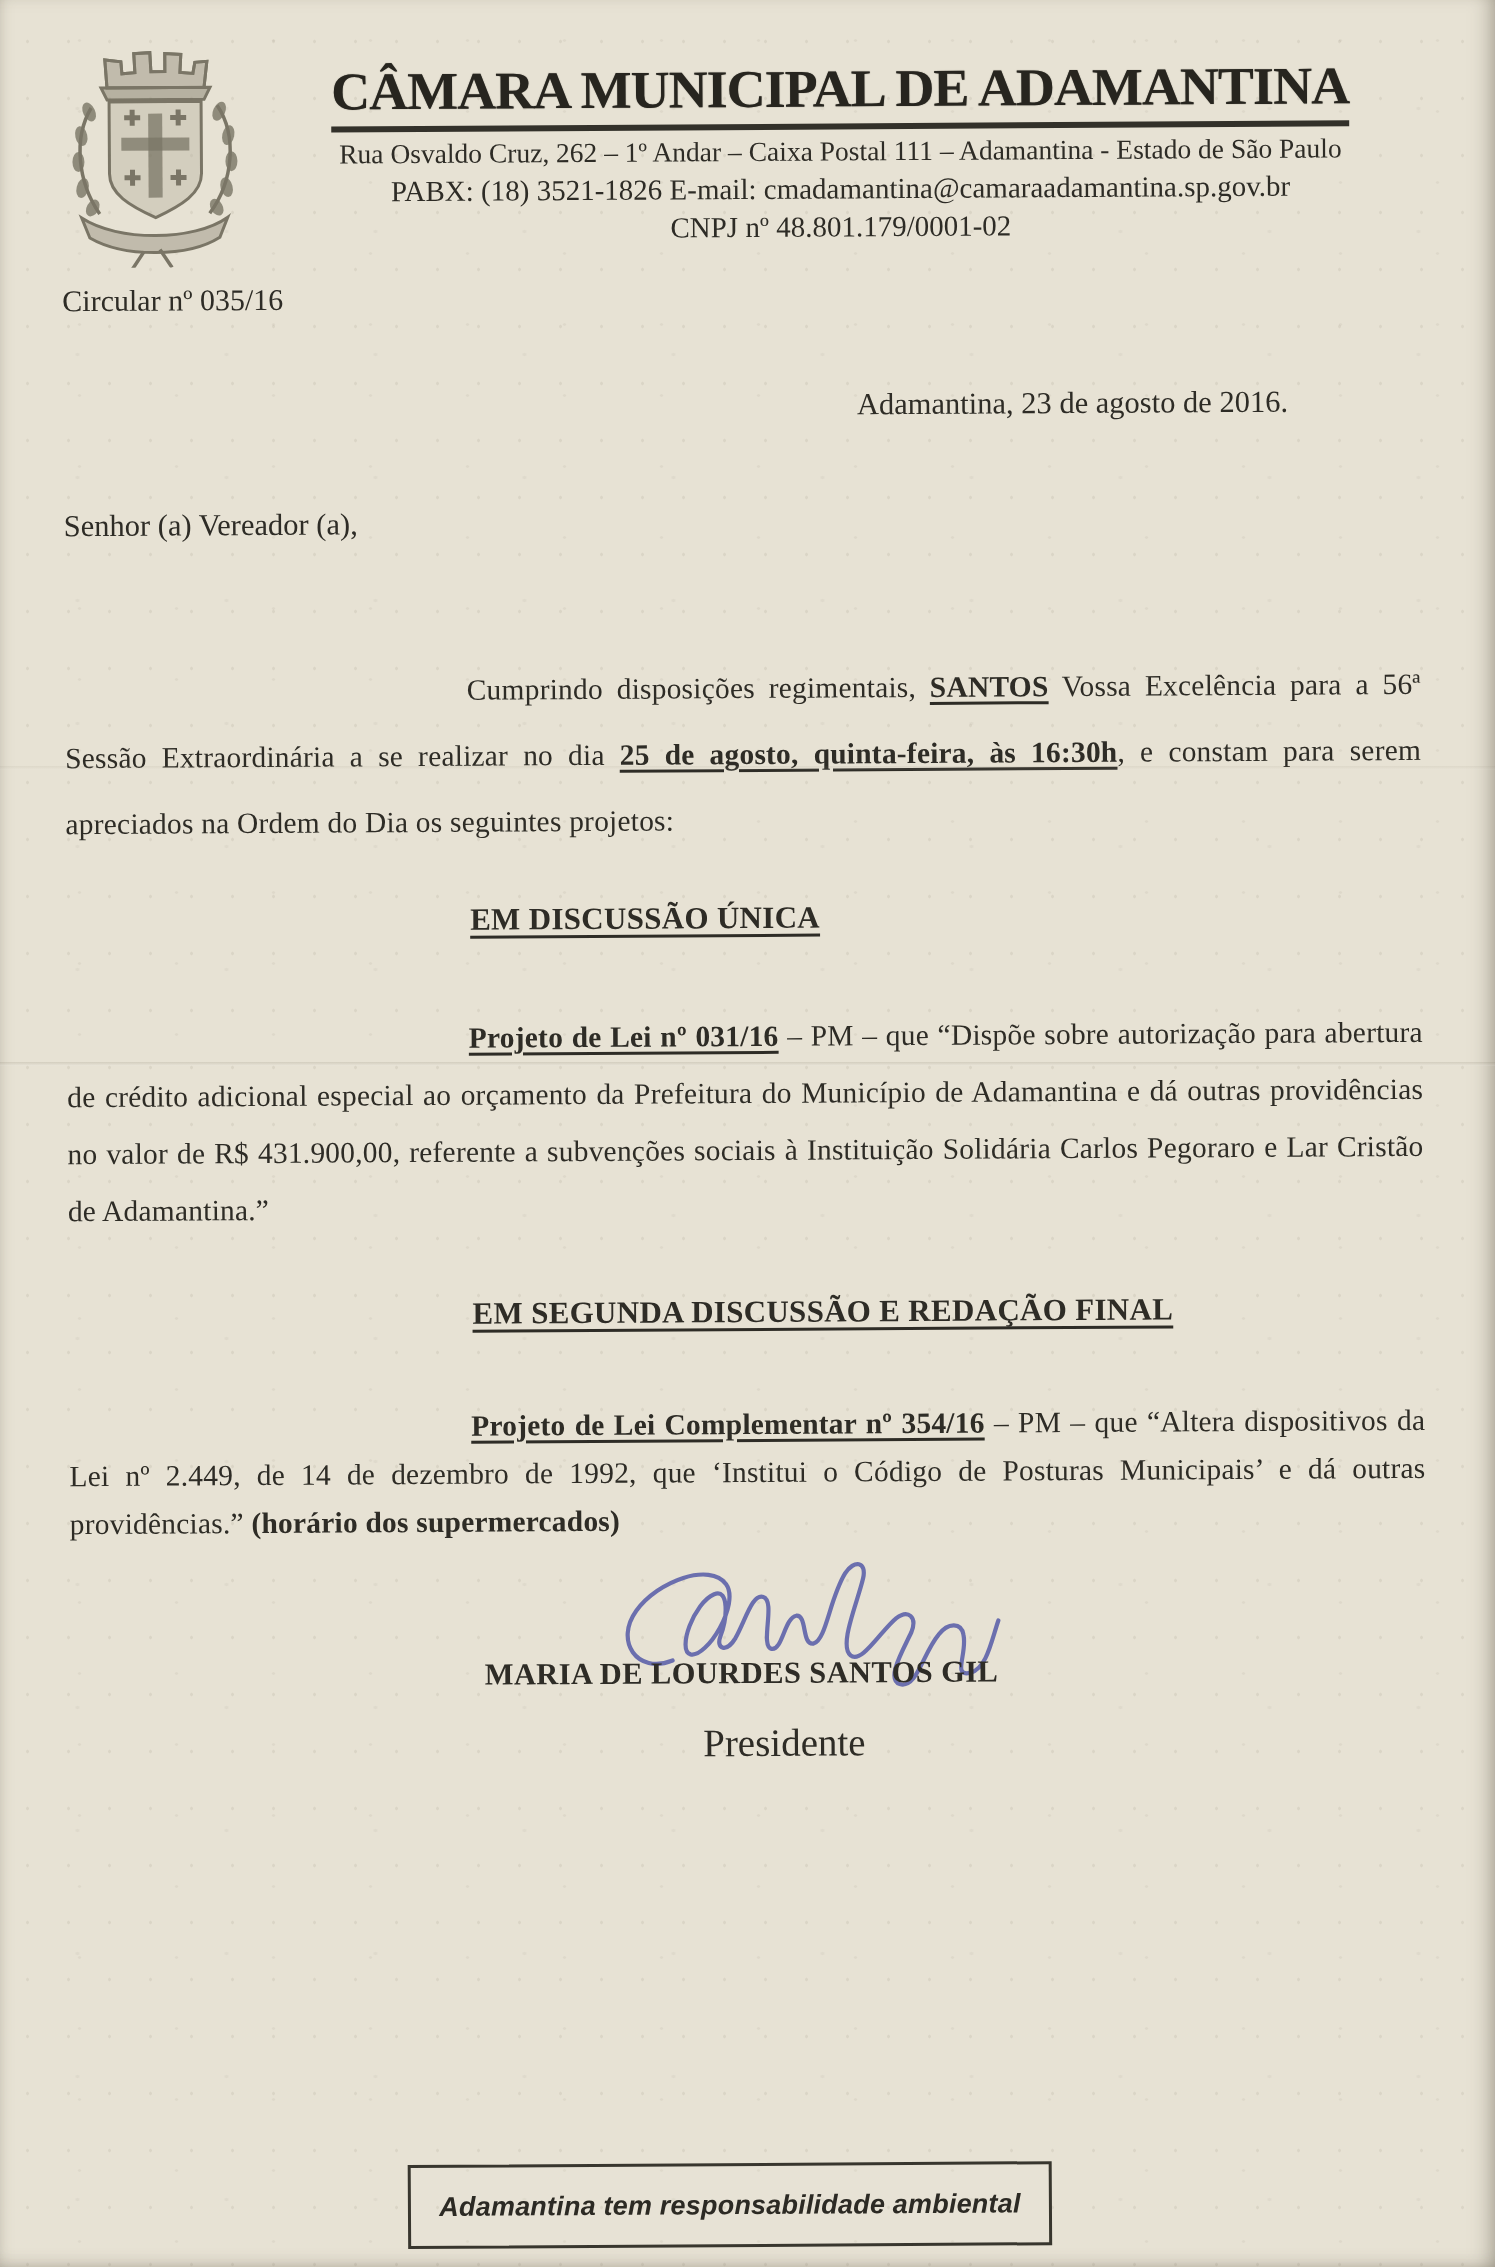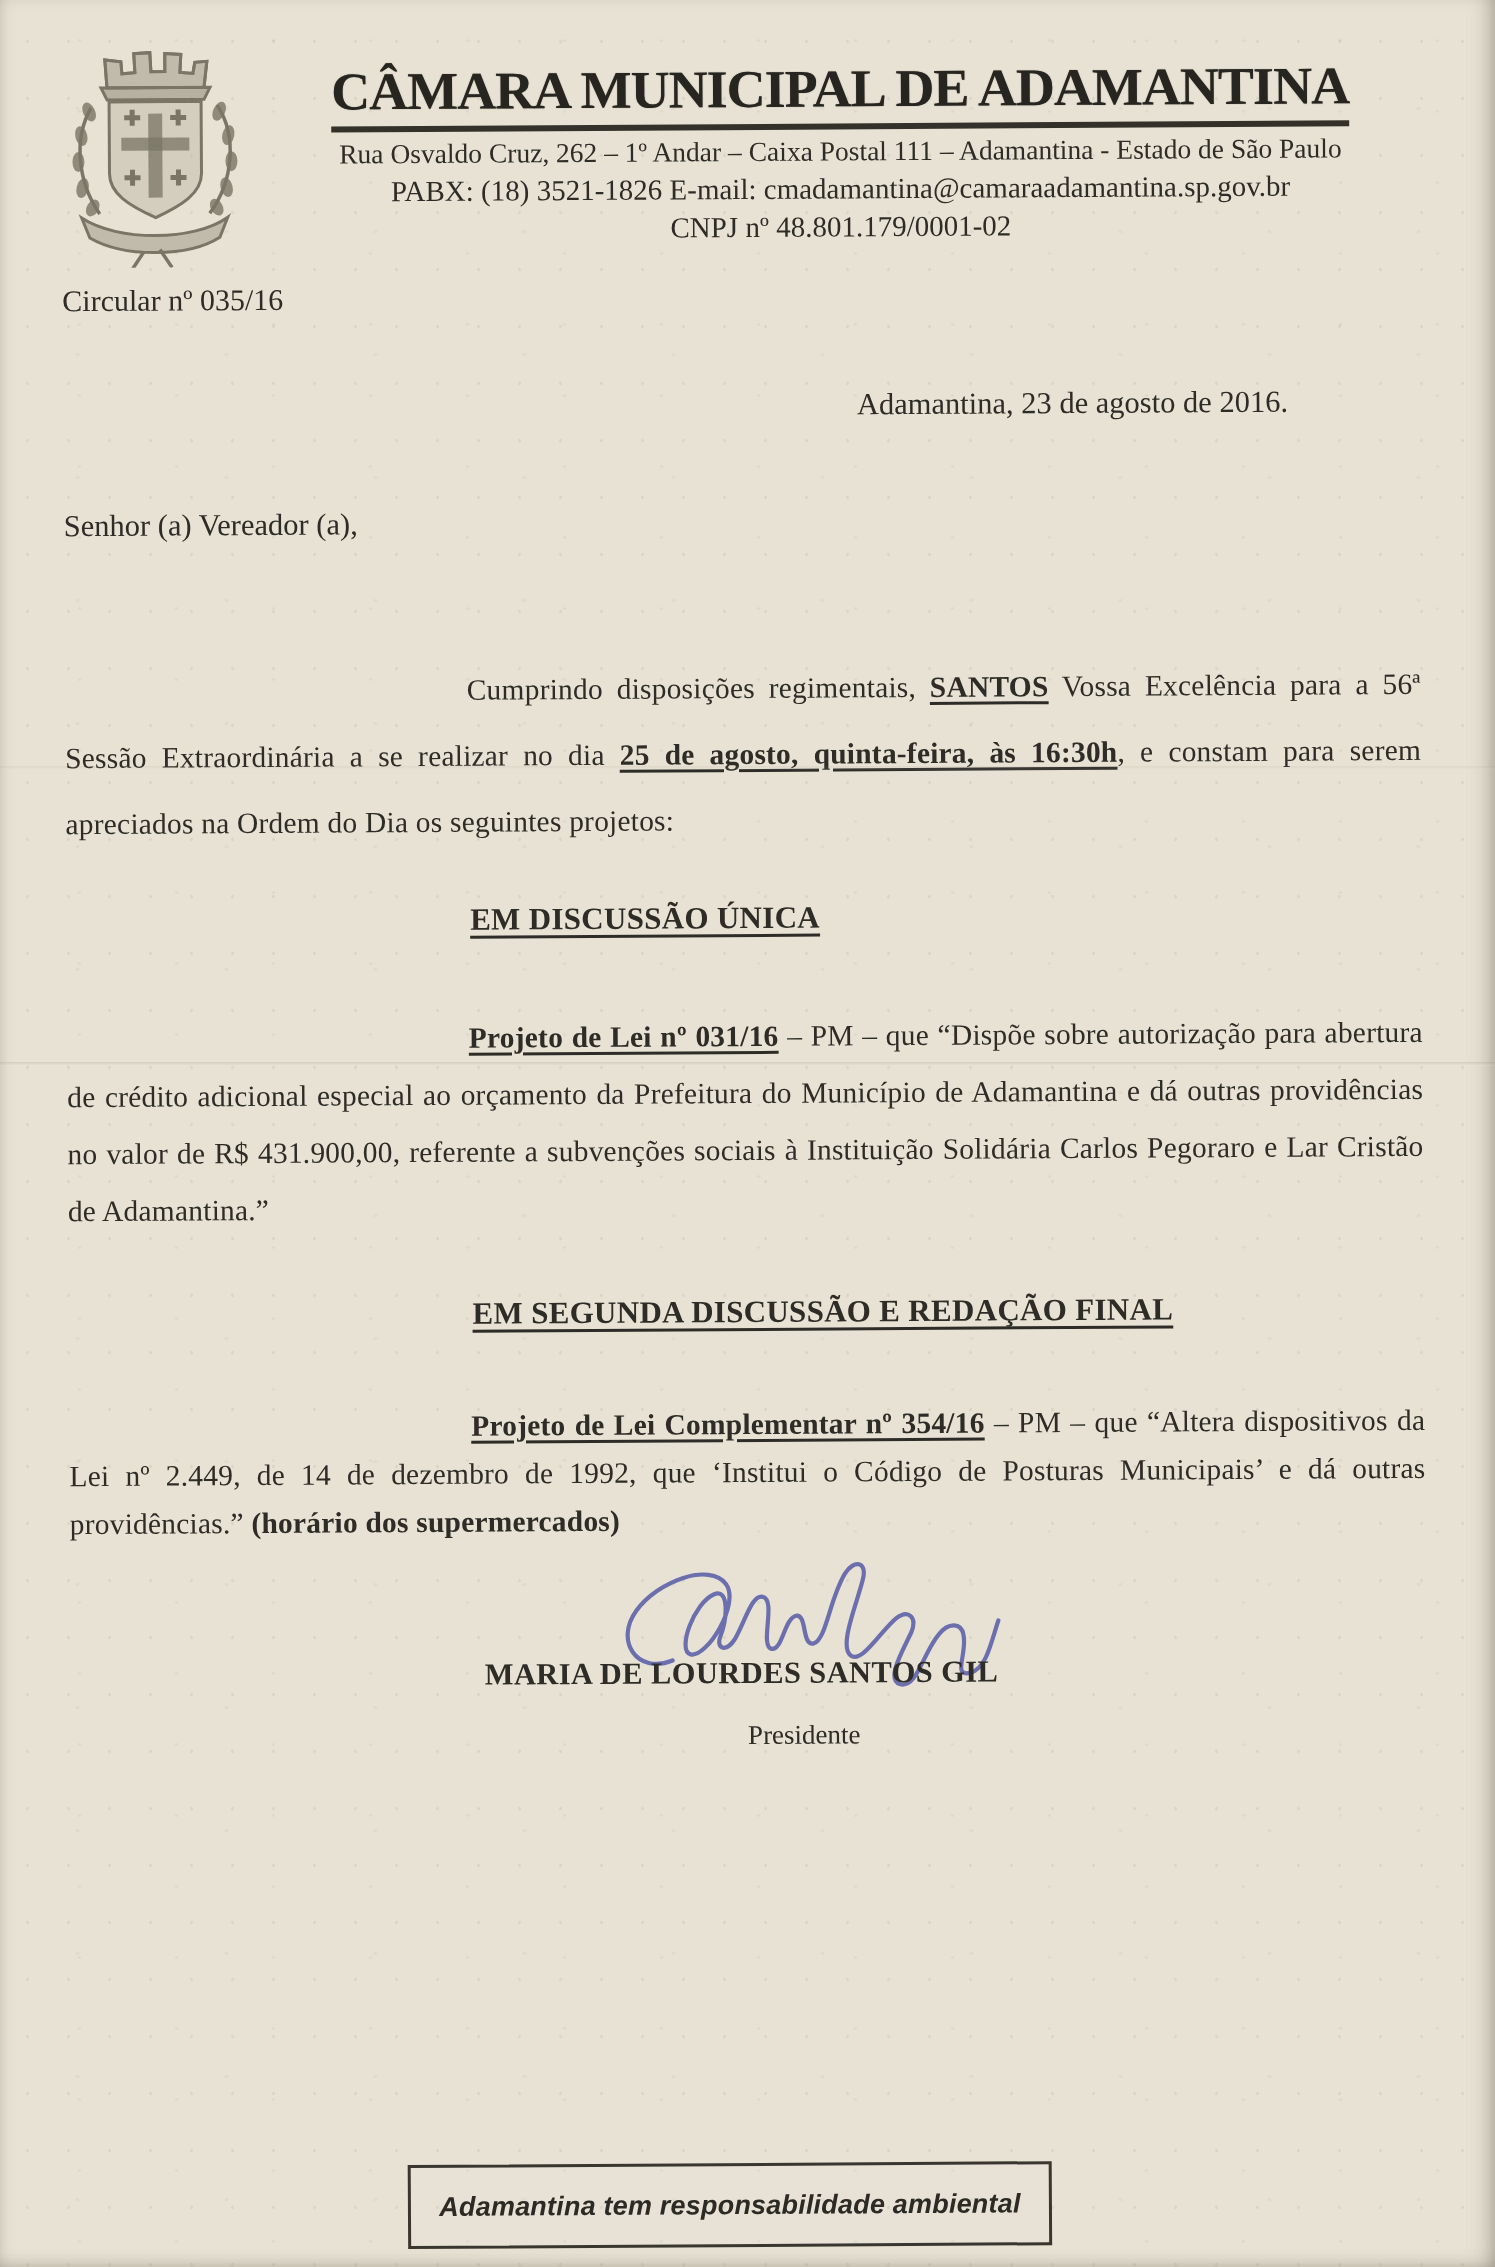--- a/index.html
+++ b/index.html
@@ -72,21 +72,21 @@
     font-weight:bold;text-decoration:underline;
     text-decoration-thickness:3px;text-underline-offset:6px;
     letter-spacing:.3px;
   }
   .h-unique{top:900px;}
   .h-second{top:1294px;}
 
   
   .sig{position:absolute;left:598px;top:1552px;width:400px;height:160px;}
   .signer-name{position:absolute;left:480px;top:1656px;font-size:30.5px;font-weight:bold;letter-spacing:.4px;white-space:nowrap;}
-  .signer-role{position:absolute;left:698px;top:1720px;font-size:27px;margin-left:45px;}
+  .signer-role{position:absolute;left:698px;top:1720px;font-size:39px;}
 
   
   .footer-box{
     position:absolute;left:400px;top:2163px;width:644px;height:84px;
     border:3.5px solid #38362e;
     display:flex;align-items:center;justify-content:center;
     background:rgba(255,255,255,.03);
   }
   .footer-box span{
     font-family:"Liberation Sans","DejaVu Sans",sans-serif;

